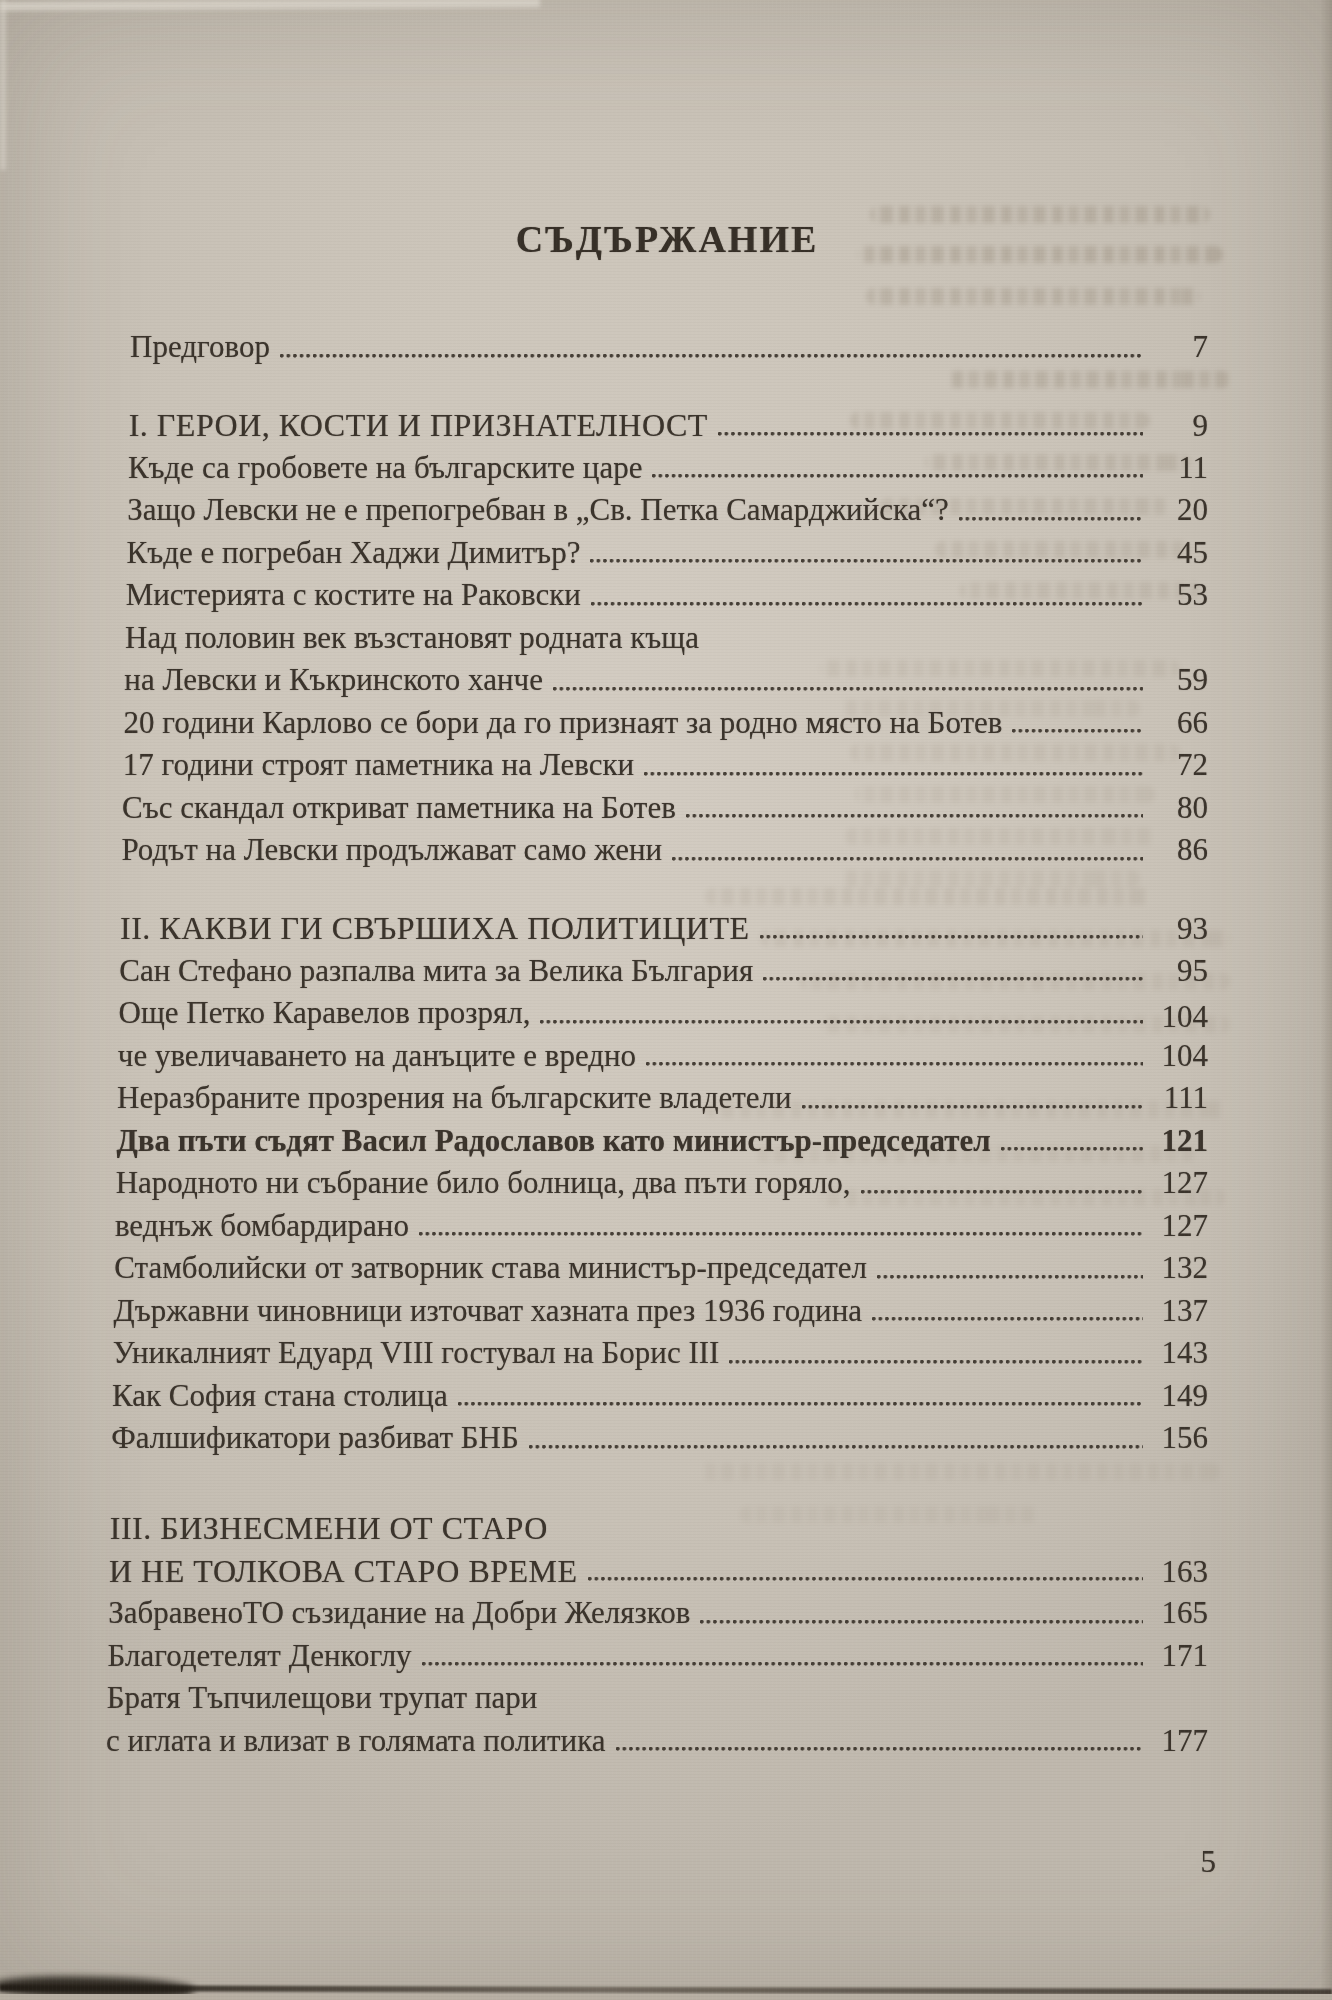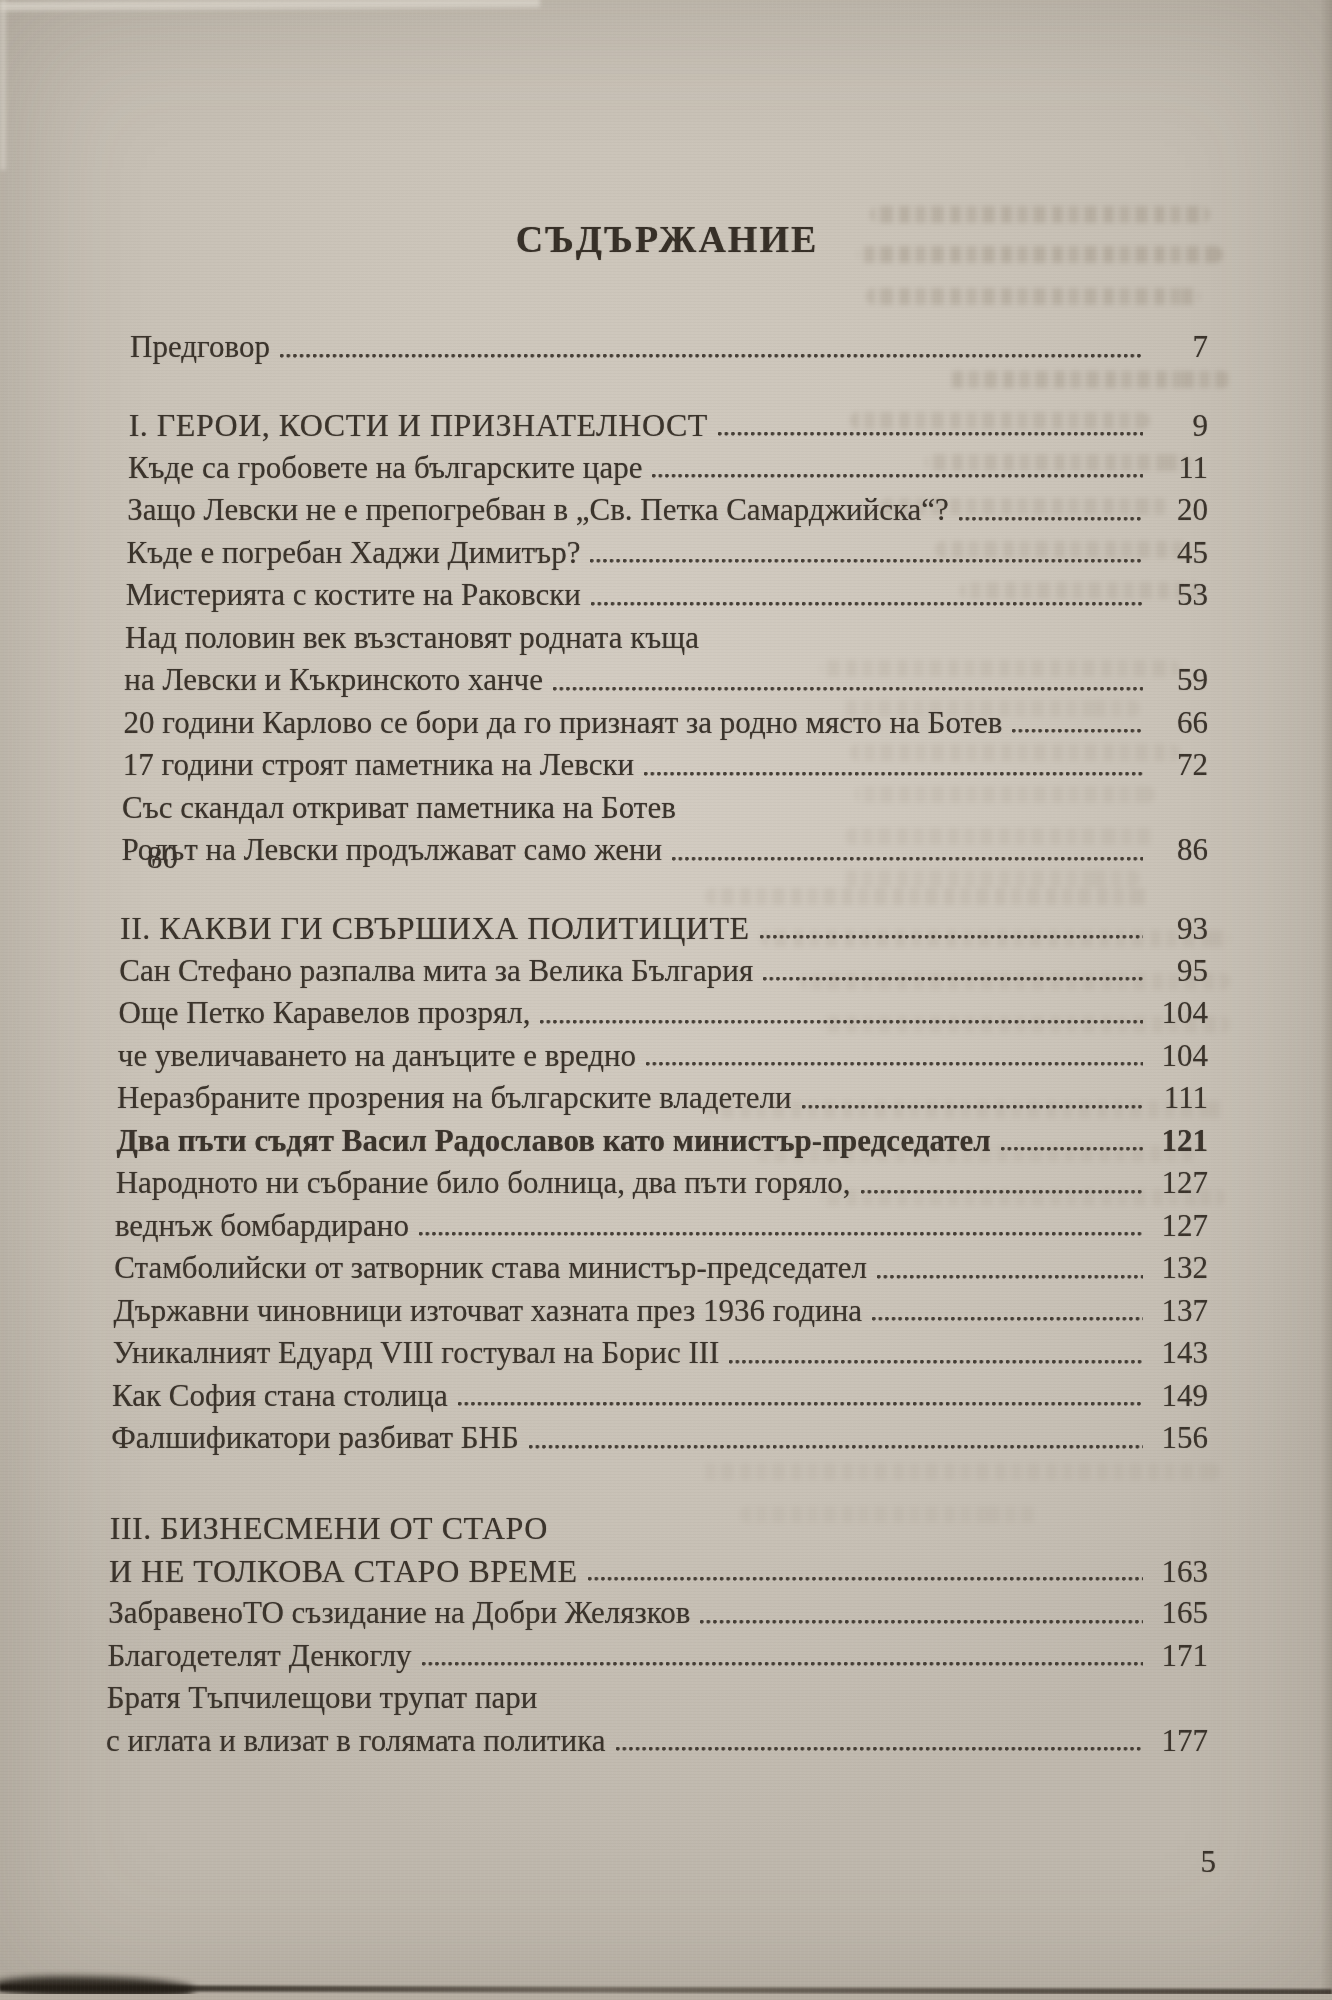--- a/index.html
+++ b/index.html
@@ -167,41 +167,41 @@
       <div class="row" style="padding-left: 17.6px;">
         <span class="lbl">20 години Карлово се бори да го признаят за родно място на Ботев</span>
         <span class="leader"></span>
         <span class="pnum">66</span>
       </div>
       <div class="row" style="padding-left: 16.8px;">
         <span class="lbl">17 години строят паметника на Левски</span>
         <span class="leader"></span>
         <span class="pnum">72</span>
       </div>
-      <div class="row" style="padding-left: 16.1px; flex-direction: column;">
+      <div class="row" style="padding-left: 16.1px;">
         <span class="lbl">Със скандал откриват паметника на Ботев</span>
         <span class="leader"></span>
         <span class="pnum">80</span>
       </div>
       <div class="row" style="padding-left: 15.4px;">
         <span class="lbl">Родът на Левски продължават само жени</span>
         <span class="leader"></span>
         <span class="pnum">86</span>
       </div>
       <div class="row heading gap1" style="padding-left: 14px;">
         <span class="lbl">II. КАКВИ ГИ СВЪРШИХА ПОЛИТИЦИТЕ</span>
         <span class="leader"></span>
         <span class="pnum">93</span>
       </div>
       <div class="row" style="padding-left: 13.3px;">
         <span class="lbl">Сан Стефано разпалва мита за Велика България</span>
         <span class="leader"></span>
         <span class="pnum">95</span>
       </div>
-      <div class="row" style="padding-left: 12.6px;">
+      <div class="row" style="padding-left: 12.6px; align-items: flex-end;">
         <span class="lbl">Още Петко Каравелов прозрял,</span>
         <span class="leader"></span>
         <span class="pnum">104</span>
       </div>
       <div class="row" style="padding-left: 11.8px;">
         <span class="lbl">че увеличаването на данъците е вредно</span>
         <span class="leader"></span>
         <span class="pnum">104</span>
       </div>
       <div class="row" style="padding-left: 11.1px;">

